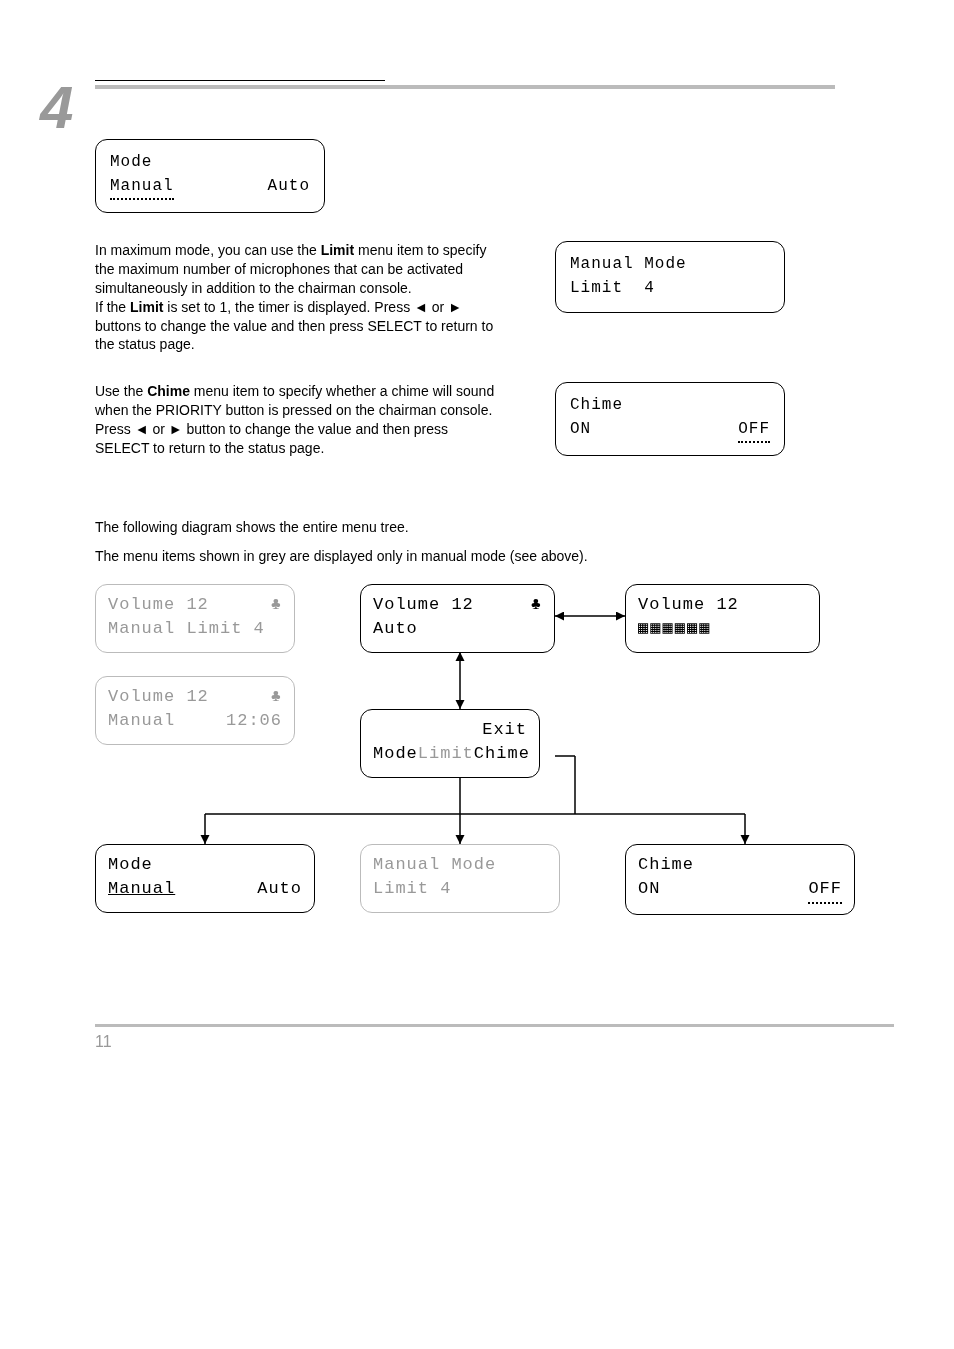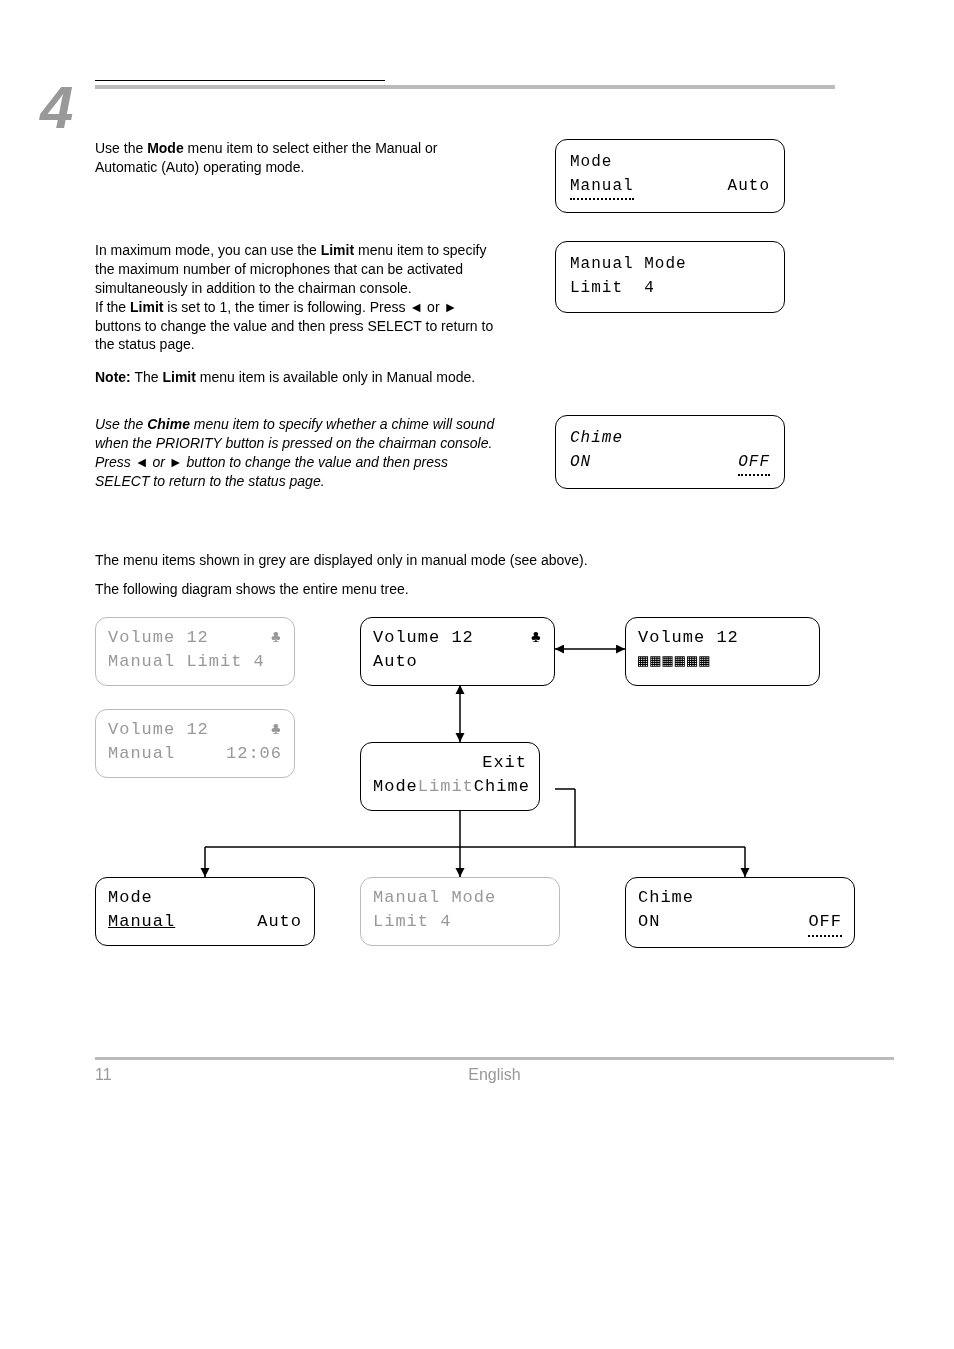--- a/index.html
+++ b/index.html
@@ -118,74 +118,68 @@
   <div class="chapter-num">4</div>
 
   <div class="header-lines">
     <div class="thin-line"></div>
     <div class="thick-line-full"></div>
   </div>
 
   <div class="content">
 
     <div class="row">
-      <div class="text-col">
-        <span>Use the </span><b>Mode</b><span> menu item to select either the Manual or Automatic (Auto) operating mode.</span>
-      </div>
       <div class="lcd-col">
         <div class="lcd-box">
           <div class="lcd-line single">Mode</div>
           <div class="lcd-line">
             <span class="dotted-under">Manual</span>
             <span>Auto</span>
           </div>
         </div>
       </div>
     </div>
 
     <div class="row">
       <div class="text-col">
         <div>
           <span>In maximum mode, you can use the </span><b>Limit</b><span> menu item to specify the maximum number of microphones that can be activated simultaneously in addition to the chairman console.</span>
         </div>
         <div>
-          <span>If the </span><b>Limit</b><span> is set to 1, the timer is following. Press </span><span class="arrow-sym">◄</span><span> or </span><span class="arrow-sym">►</span><span> buttons to change the value and then press SELECT to return to the status page.</span>
-        </div>
-        <div style="margin-top:14px;">
-          <b>Note:</b><span> The </span><b>Limit</b><span> menu item is available only in Manual mode.</span>
+          <span>If the </span><b>Limit</b><span> is set to 1, the timer is displayed. Press </span><span class="arrow-sym">◄</span><span> or </span><span class="arrow-sym">►</span><span> buttons to change the value and then press SELECT to return to the status page.</span>
         </div>
       </div>
       <div class="lcd-col">
         <div class="lcd-box">
           <div class="lcd-line single">Manual Mode</div>
           <div class="lcd-line single">
             <span>Limit</span>&nbsp;&nbsp;<span>4</span>
           </div>
         </div>
       </div>
     </div>
 
-    <div class="row" style="font-style:italic;">
+    <div class="row" style="">
       <div class="text-col">
         <span>Use the </span><b>Chime</b><span> menu item to specify whether a chime will sound when the PRIORITY button is pressed on the chairman console. Press </span><span class="arrow-sym">◄</span><span> or </span><span class="arrow-sym">►</span><span> button to change the value and then press SELECT to return to the status page.</span>
       </div>
       <div class="lcd-col">
         <div class="lcd-box">
           <div class="lcd-line single">Chime</div>
           <div class="lcd-line">
             <span>ON</span>
             <span class="dotted-under">OFF</span>
           </div>
         </div>
       </div>
     </div>
 
     <div class="diagram">
+      <div class="intro-text">The following diagram shows the entire menu tree.</div>
       <div class="intro-text">The menu items shown in grey are displayed only in manual mode (see above).</div>
-      <div class="intro-text">The following diagram shows the entire menu tree.</div>
 
       <div class="menu-tree">
 
         <svg class="connectors" viewBox="0 0 760 340">
           <defs>
             <marker id="arr" markerWidth="8" markerHeight="8" refX="6" refY="3" orient="auto">
               <path d="M0,0 L6,3 L0,6 Z" fill="#000"></path>
             </marker>
             <marker id="arrStart" markerWidth="8" markerHeight="8" refX="0" refY="3" orient="auto">
               <path d="M6,0 L0,3 L6,6 Z" fill="#000"></path>
@@ -272,18 +266,17 @@
             <span>ON</span>
             <span class="dotted-under">OFF</span>
           </div>
         </div>
 
       </div>
     </div>
 
     <div class="footer-line">
       <span class="pnum">11</span>
-      <span class="lang">English</span>
       <span style="width:50px;"></span>
     </div>
 
   </div>
 </div>
 
 </body></html>

